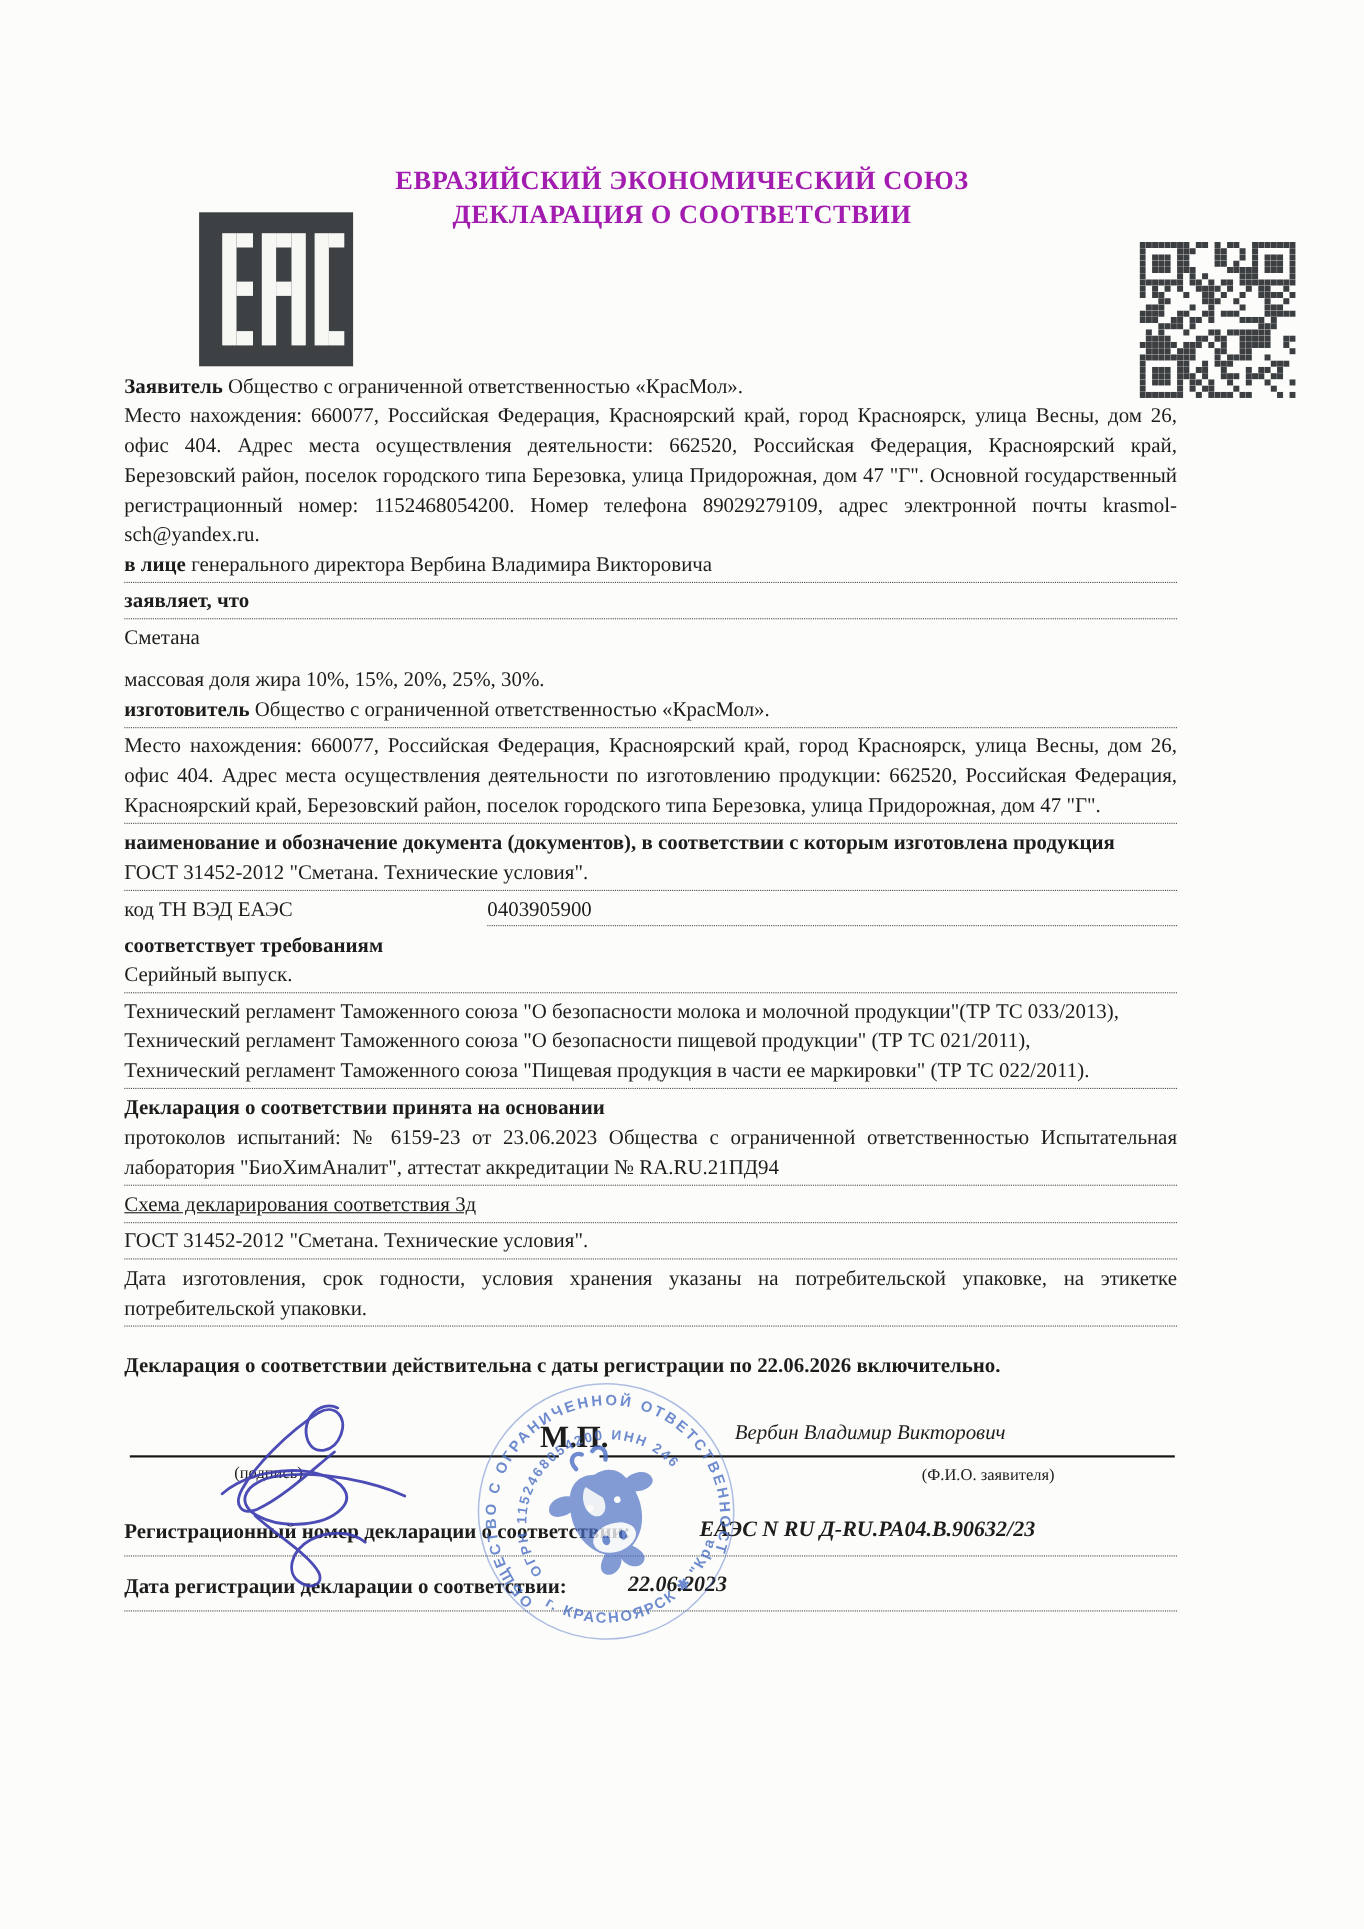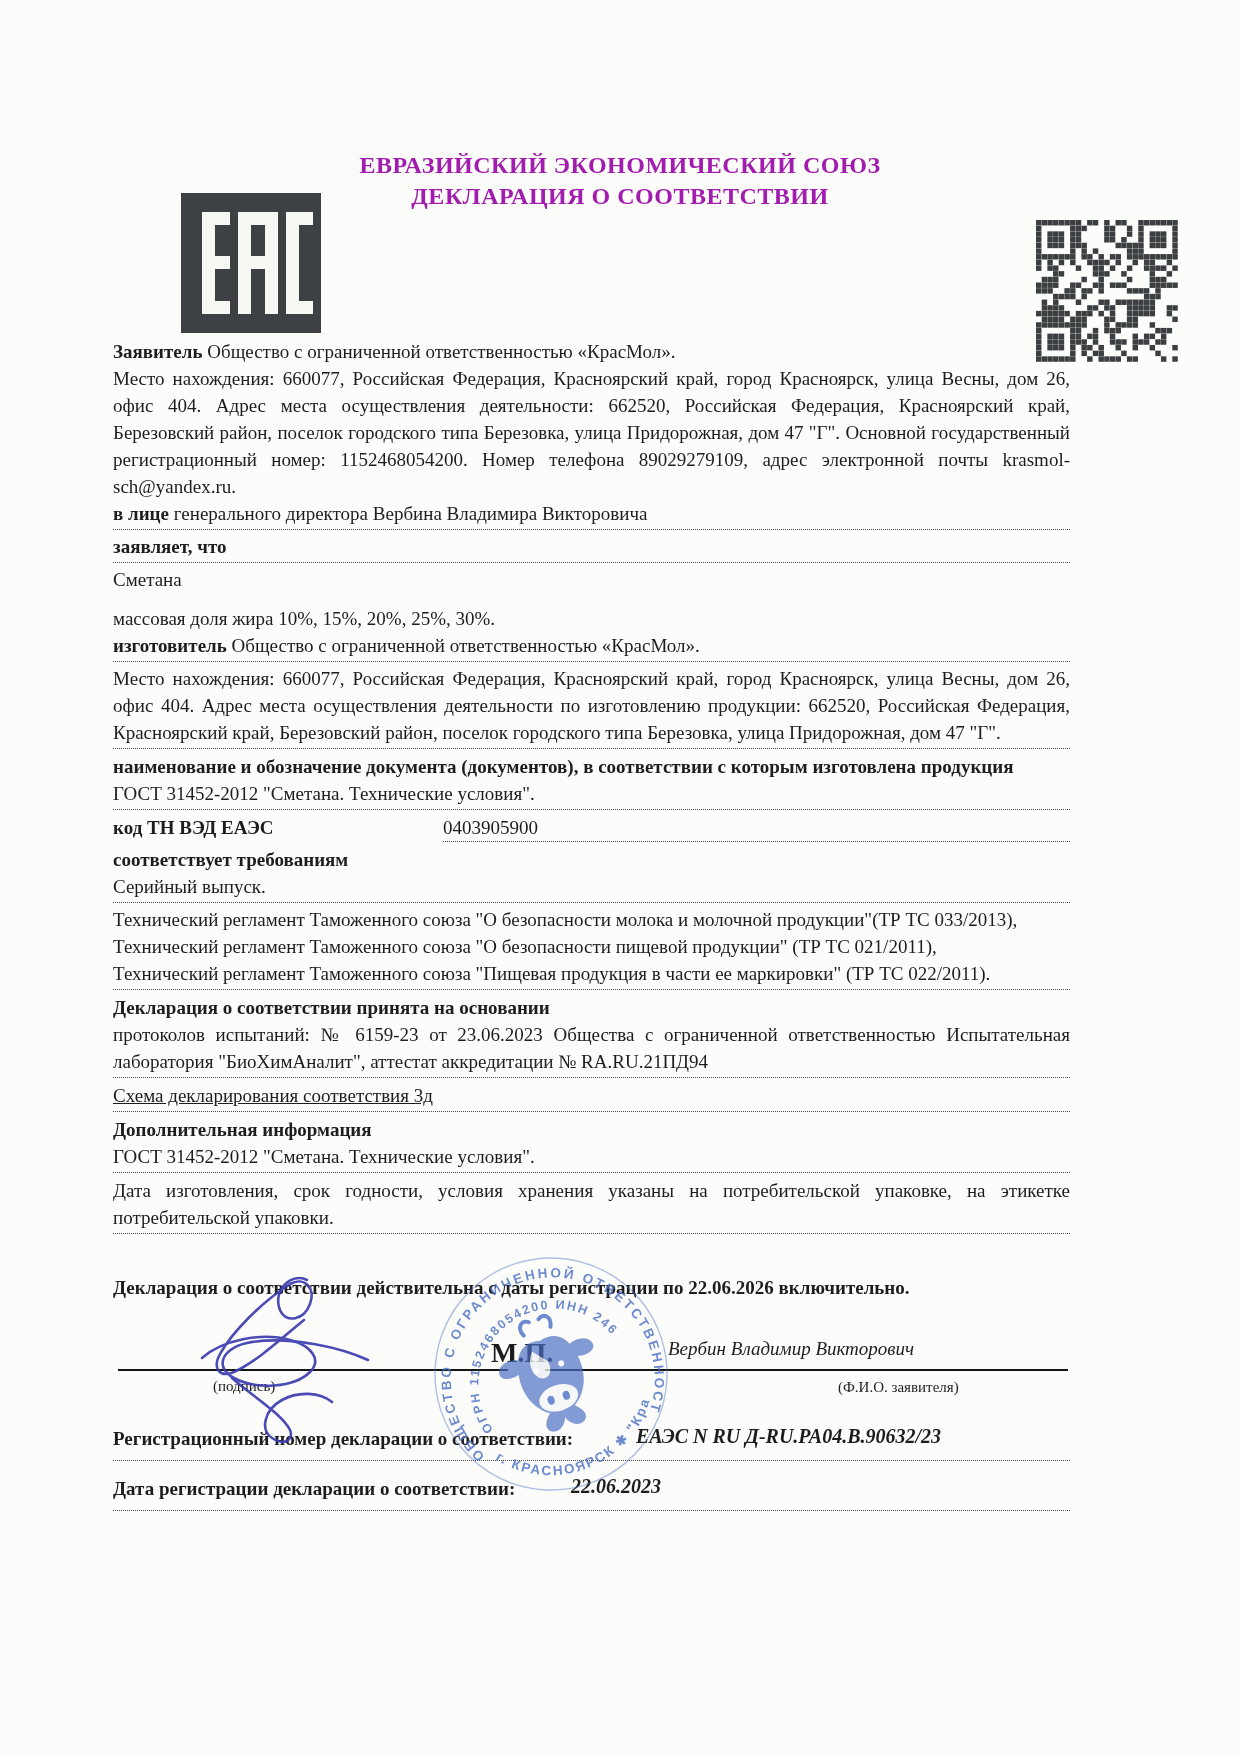--- a/index.html
+++ b/index.html
@@ -14,21 +14,21 @@
   .titles .t{font-weight:700;font-size:24px;line-height:31px;letter-spacing:.5px;color:#a21caf;}
   .qr{position:absolute;left:1036px;top:220px;width:142px;height:142px;}
   
   .content{position:absolute;left:113px;top:338px;width:957px;font-size:19px;line-height:27px;}
   .row{position:relative;}
   .row b{font-weight:700;}
   .jst{text-align:justify;}
   .dot{border-bottom:1px dotted #4a4a4a;padding-bottom:2px;margin-bottom:3px;}
   .gap-top{margin-top:12px;}
   .tnved{display:flex;}
-  .tnved .lbl{width:330px;flex:0 0 330px;font-weight:700;}
+  .tnved .lbl{width:330px;flex:0 0 330px;font-weight:400;}
   .tnved .val{flex:1;border-bottom:1px dotted #4a4a4a;}
   
   .sigzone{position:relative;height:100px;margin-top:10px;}
   .line{position:absolute;border-top:2px solid #161616;height:0;}
   .line-left{left:5px;top:58px;width:390px;}
   .line-right{left:432px;top:58px;width:523px;}
   .cap{position:absolute;font-size:15px;color:#222;}
   .cap-sign{left:100px;top:62px;}
   .cap-fio{left:725px;top:63px;}
   .mp{position:absolute;left:378px;top:28px;font-weight:700;font-size:28px;}
@@ -454,29 +454,26 @@
     <div class="row dot">Технический регламент Таможенного союза "Пищевая продукция в части ее маркировки" (ТР ТС 022/2011).</div>
 
     <div class="row" style="margin-top:4px;">
       <b>Декларация о соответствии принята на основании</b>
     </div>
 
     <div class="row jst dot">протоколов испытаний: № 6159-23 от 23.06.2023 Общества с ограниченной ответственностью Испытательная лаборатория "БиоХимАналит", аттестат аккредитации № RA.RU.21ПД94</div>
 
     <div class="row dot" style="margin-top:4px;text-decoration:underline;">Схема декларирования соответствия 3д</div>
 
-    <div class="row" style="margin-top:4px;">
-      <b>Дополнительная информация</b>
-    </div>
 
     <div class="row dot">ГОСТ 31452-2012  "Сметана. Технические условия".</div>
 
     <div class="row jst dot" style="margin-top:4px;">Дата изготовления, срок годности, условия хранения указаны на потребительской упаковке, на этикетке потребительской упаковки.</div>
 
-    <div class="row gap-top" style="margin-top:40px;">
+    <div class="row gap-top" style="margin-top:22px;">
       <b>Декларация о соответствии действительна с даты регистрации по 22.06.2026 включительно.</b>
     </div>
 
     <div class="sigzone">
       <div class="line line-left"></div>
       <div class="cap cap-sign">(подпись)</div>
       <div class="mp">М.П.</div>
       <div class="line line-right"></div>
       <div class="fio-name">Вербин Владимир Викторович</div>
       <div class="cap cap-fio">(Ф.И.О. заявителя)</div>

